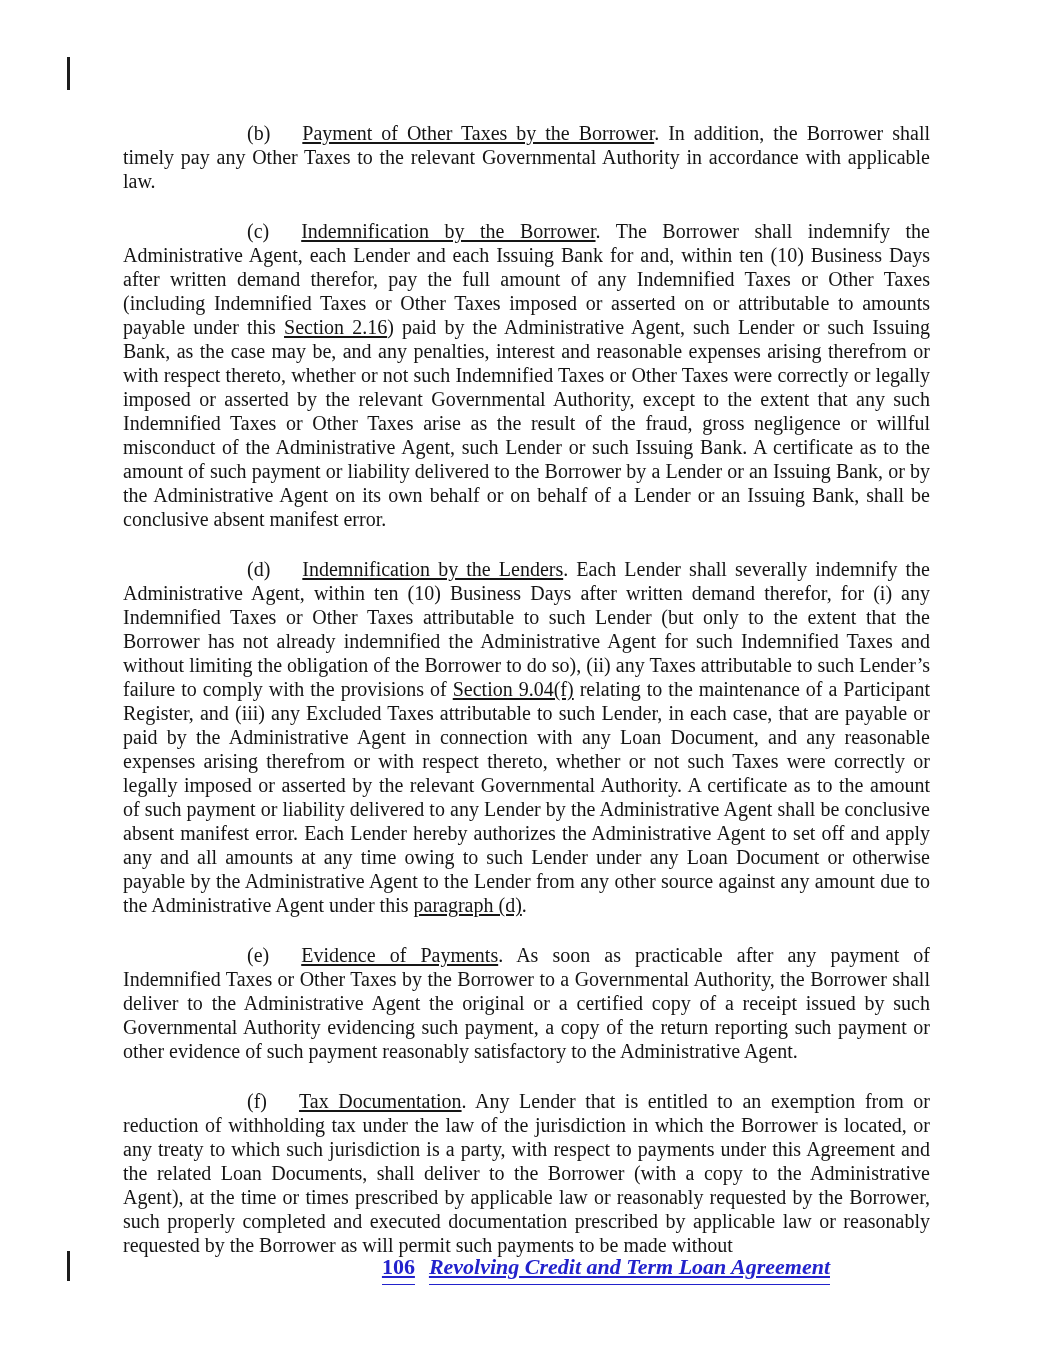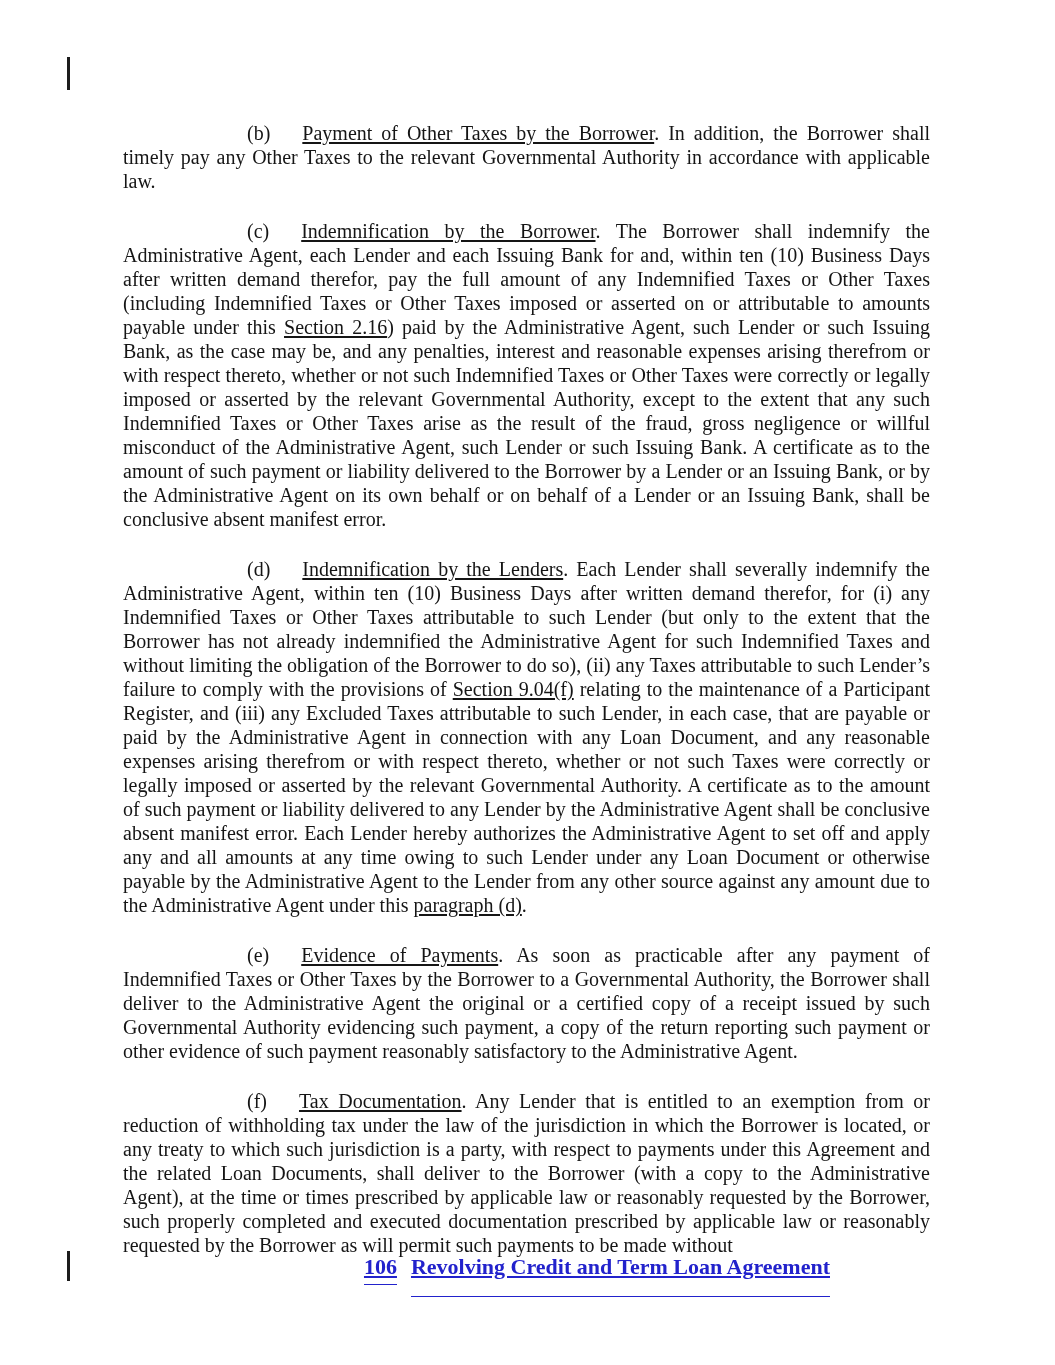--- a/index.html
+++ b/index.html
@@ -54,23 +54,24 @@
   .footer .page-num {
     display: inline-block;
     text-decoration: underline;
     border-bottom: 1.5px solid #2222CC;
     padding-bottom: 4px;
     margin-right: 14px;
     font-style: normal;
   }
   .footer .doc-title {
     display: inline-block;
+    font-style: italic;
     text-decoration: underline;
     border-bottom: 1.5px solid #2222CC;
-    padding-bottom: 16px;
+    padding-bottom: 4px;
   }
 </style>
 </head>
 <body>
 
 <div class="page">
 
   <div class="change-bar top" style="background: rgb(28, 28, 28);"></div>
   <div class="change-bar bottom" style="background: rgb(28, 28, 28);"></div>
 

